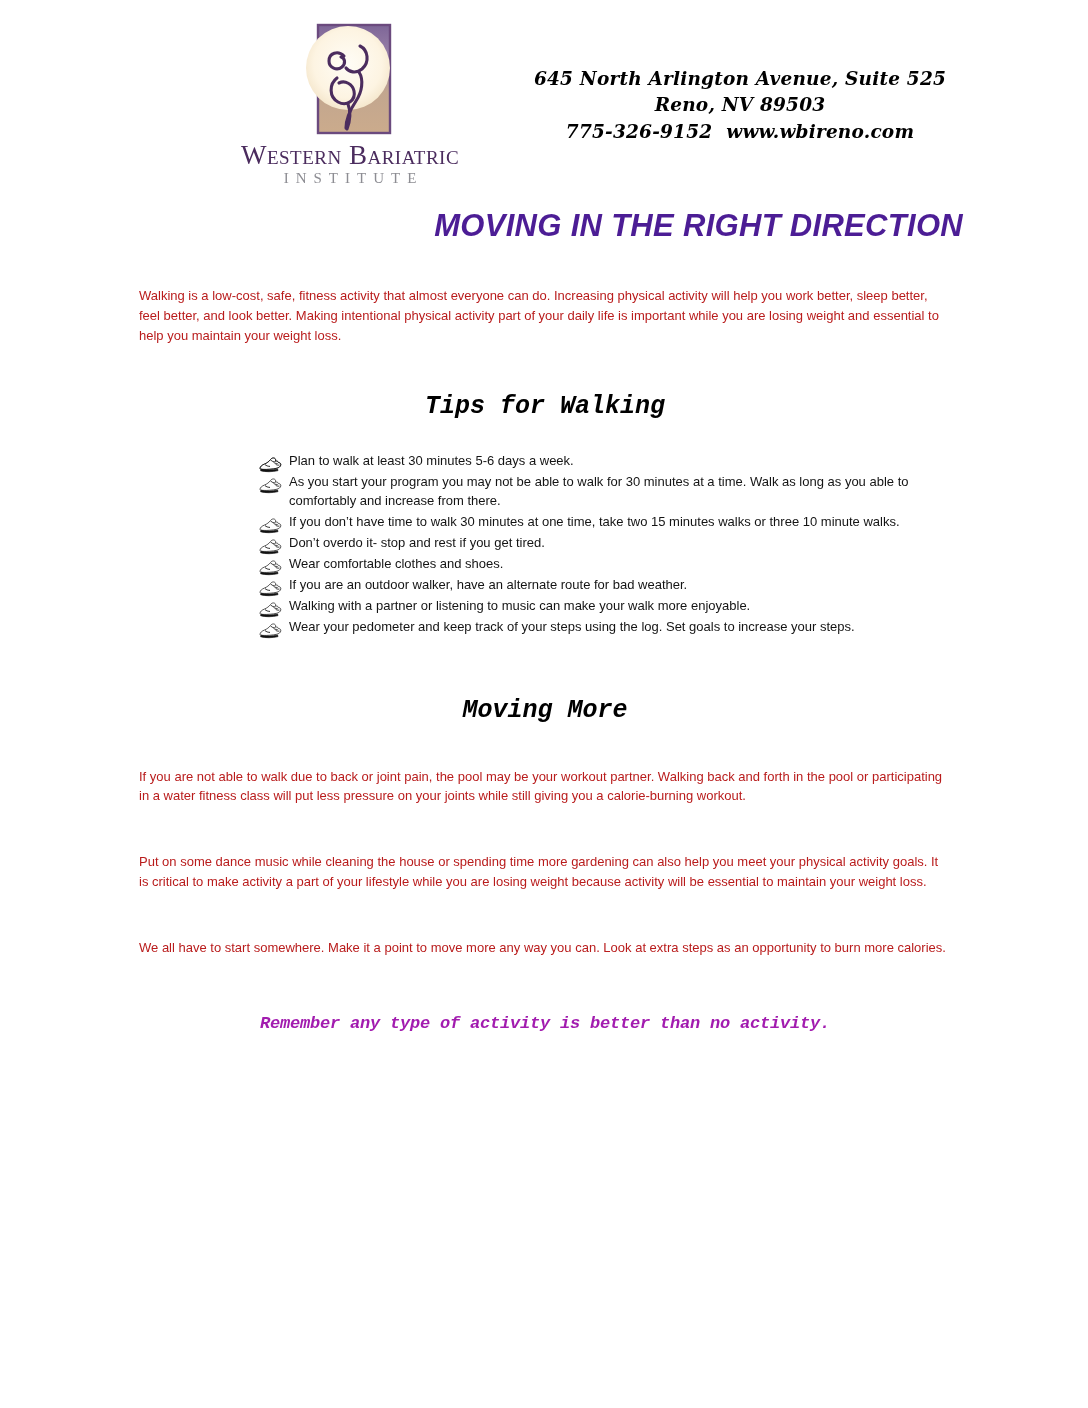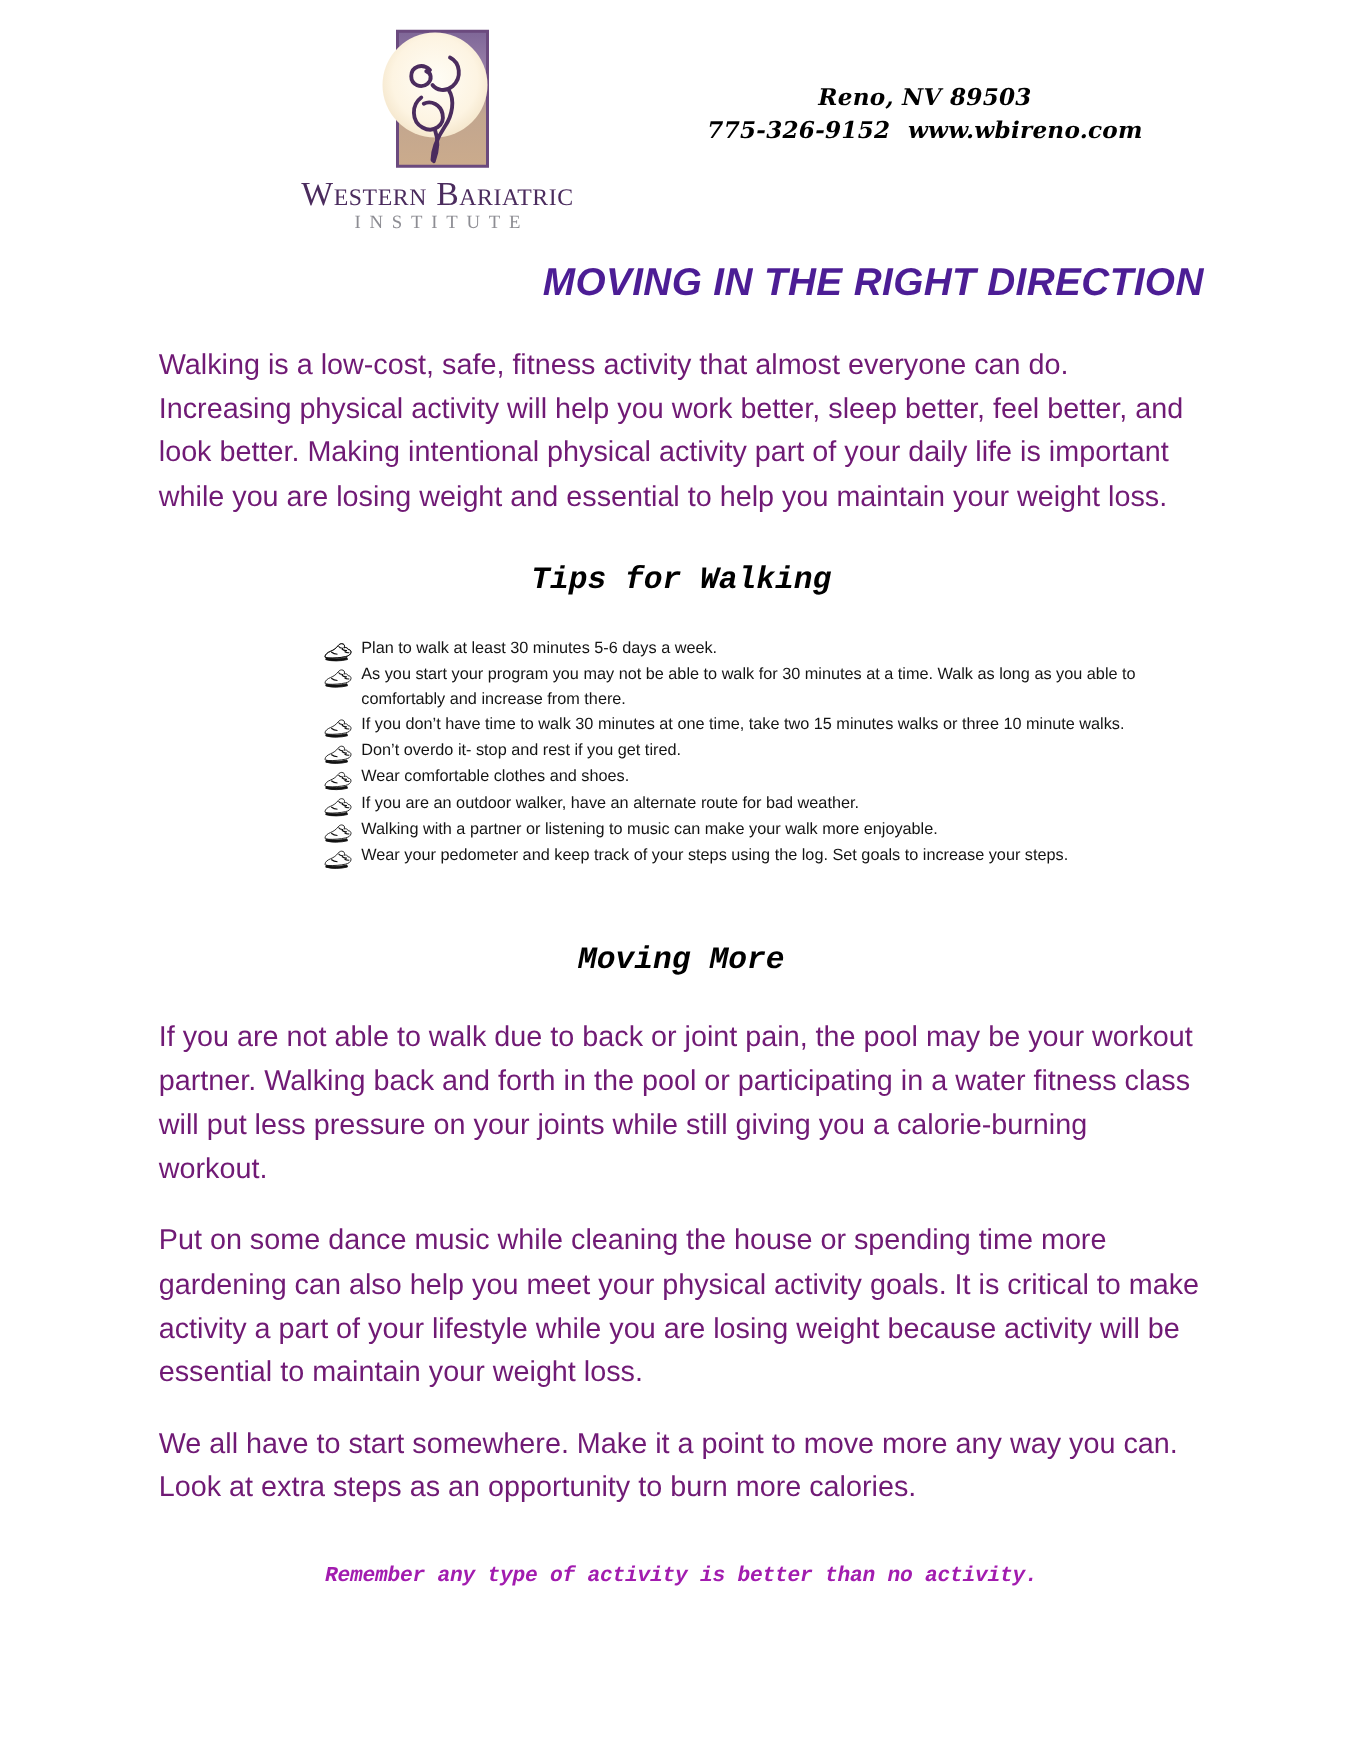--- a/index.html
+++ b/index.html
@@ -85,25 +85,25 @@
   h2.section-head {
     margin: 0;
     text-align: center;
     font-family: Liberation Mono, monospace;
     font-weight: bold;
     font-style: italic;
     font-size: 25px;
     color: #000;
   }
   p.body-text {
-    margin: 0;
+    margin: 12px;
     font-family: "Liberation Sans", sans-serif;
-    font-size: 23px;
+    font-size: 13px;
     line-height: 1.53;
-    color: #701a75;
+    color: #b91c1c;
     text-align: left;
   }
 
   .spacer-22 { height: 22px; }
   .spacer-30 { height: 30px; }
   .spacer-34 { height: 34px; }
   .spacer-44 { height: 44px; }
   .spacer-58 { height: 58px; }
 
   
@@ -168,20 +168,21 @@
         <path d="M33 56 C25 62, 25 75, 34 80 C43 85, 52 78, 50 69 C48.5 62, 41 58, 35 61"></path>
         <path d="M55 50 C60 58, 58 70, 52 79 C46 88, 42 97, 42 106"></path>
         <path d="M44 82 C47 90, 46 99, 43 107"></path>
       </g>
     </svg>
     <div class="logo-wordmark">Western Bariatric</div>
     <div class="logo-subword">INSTITUTE</div>
   </div>
 
   <div class="address">
+    <div>645 North Arlington Avenue, Suite 525</div>
     <div>Reno, NV 89503</div>
     <div class="line3"><span>775-326-9152</span><span class="gap"></span><span>www.wbireno.com</span></div>
   </div>
 
 </div>
 
 <div class="doc">
 
   <h1 class="doc-title">MOVING IN THE RIGHT DIRECTION</h1>
 

